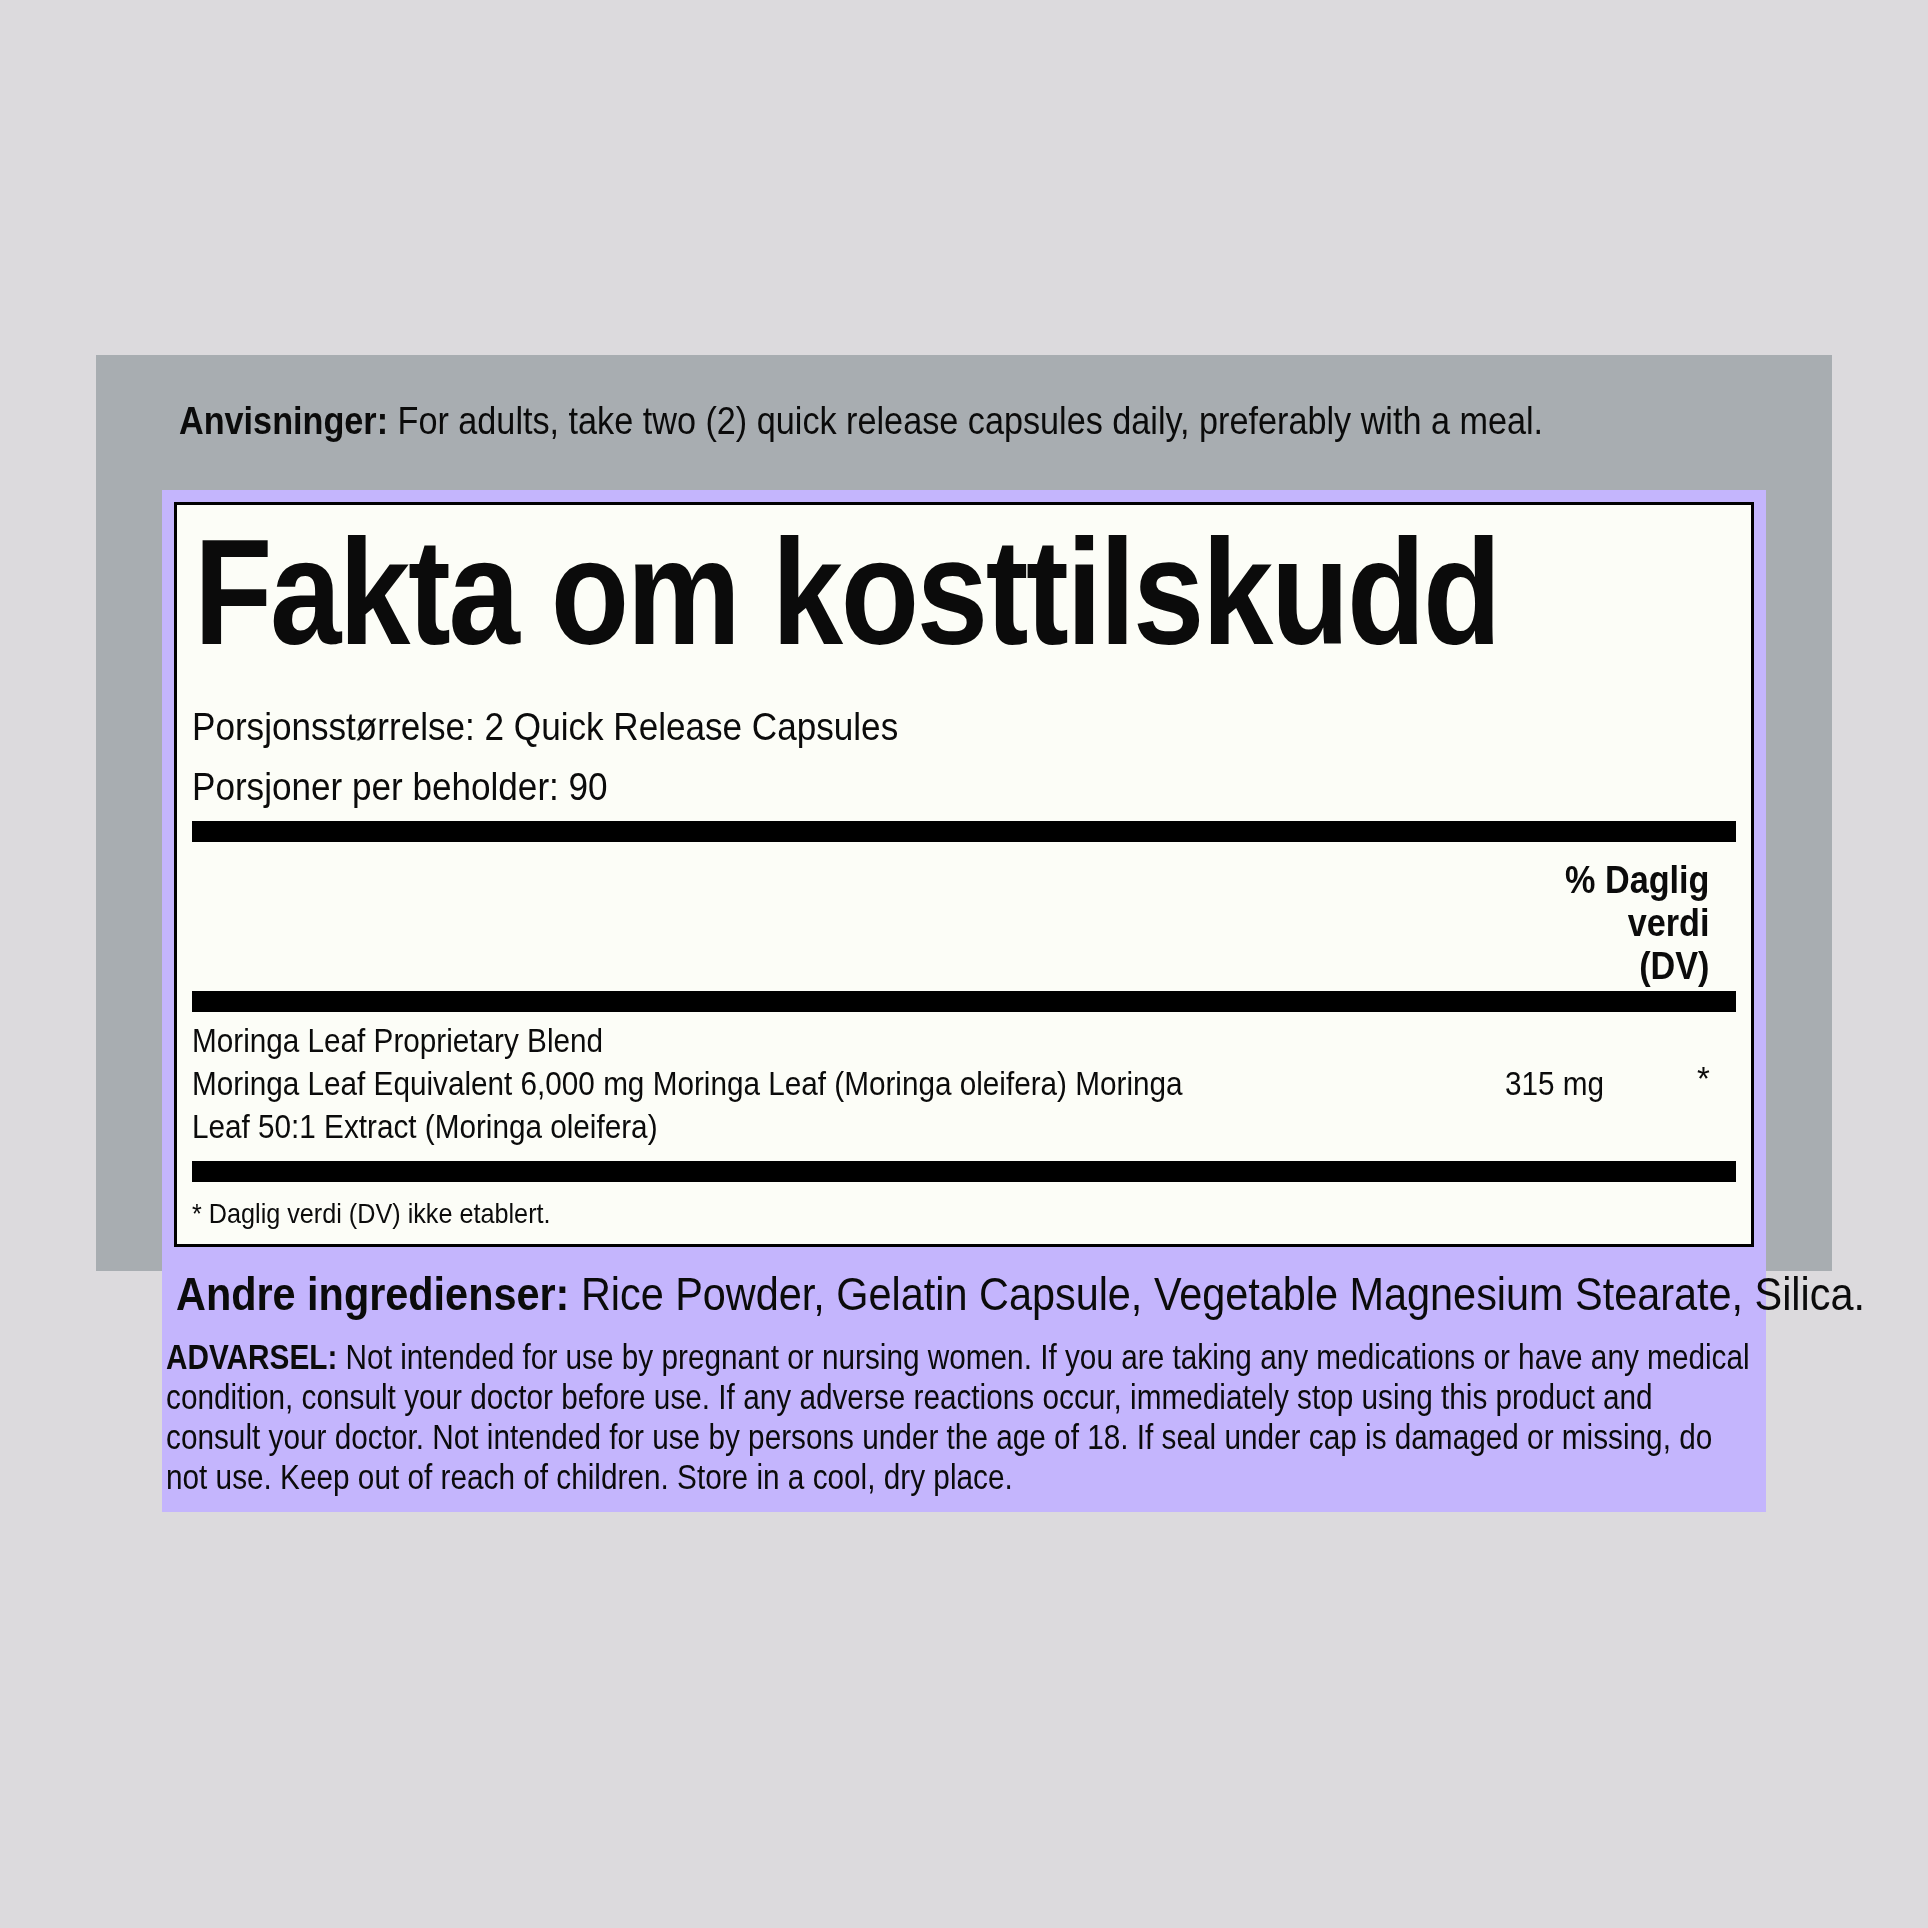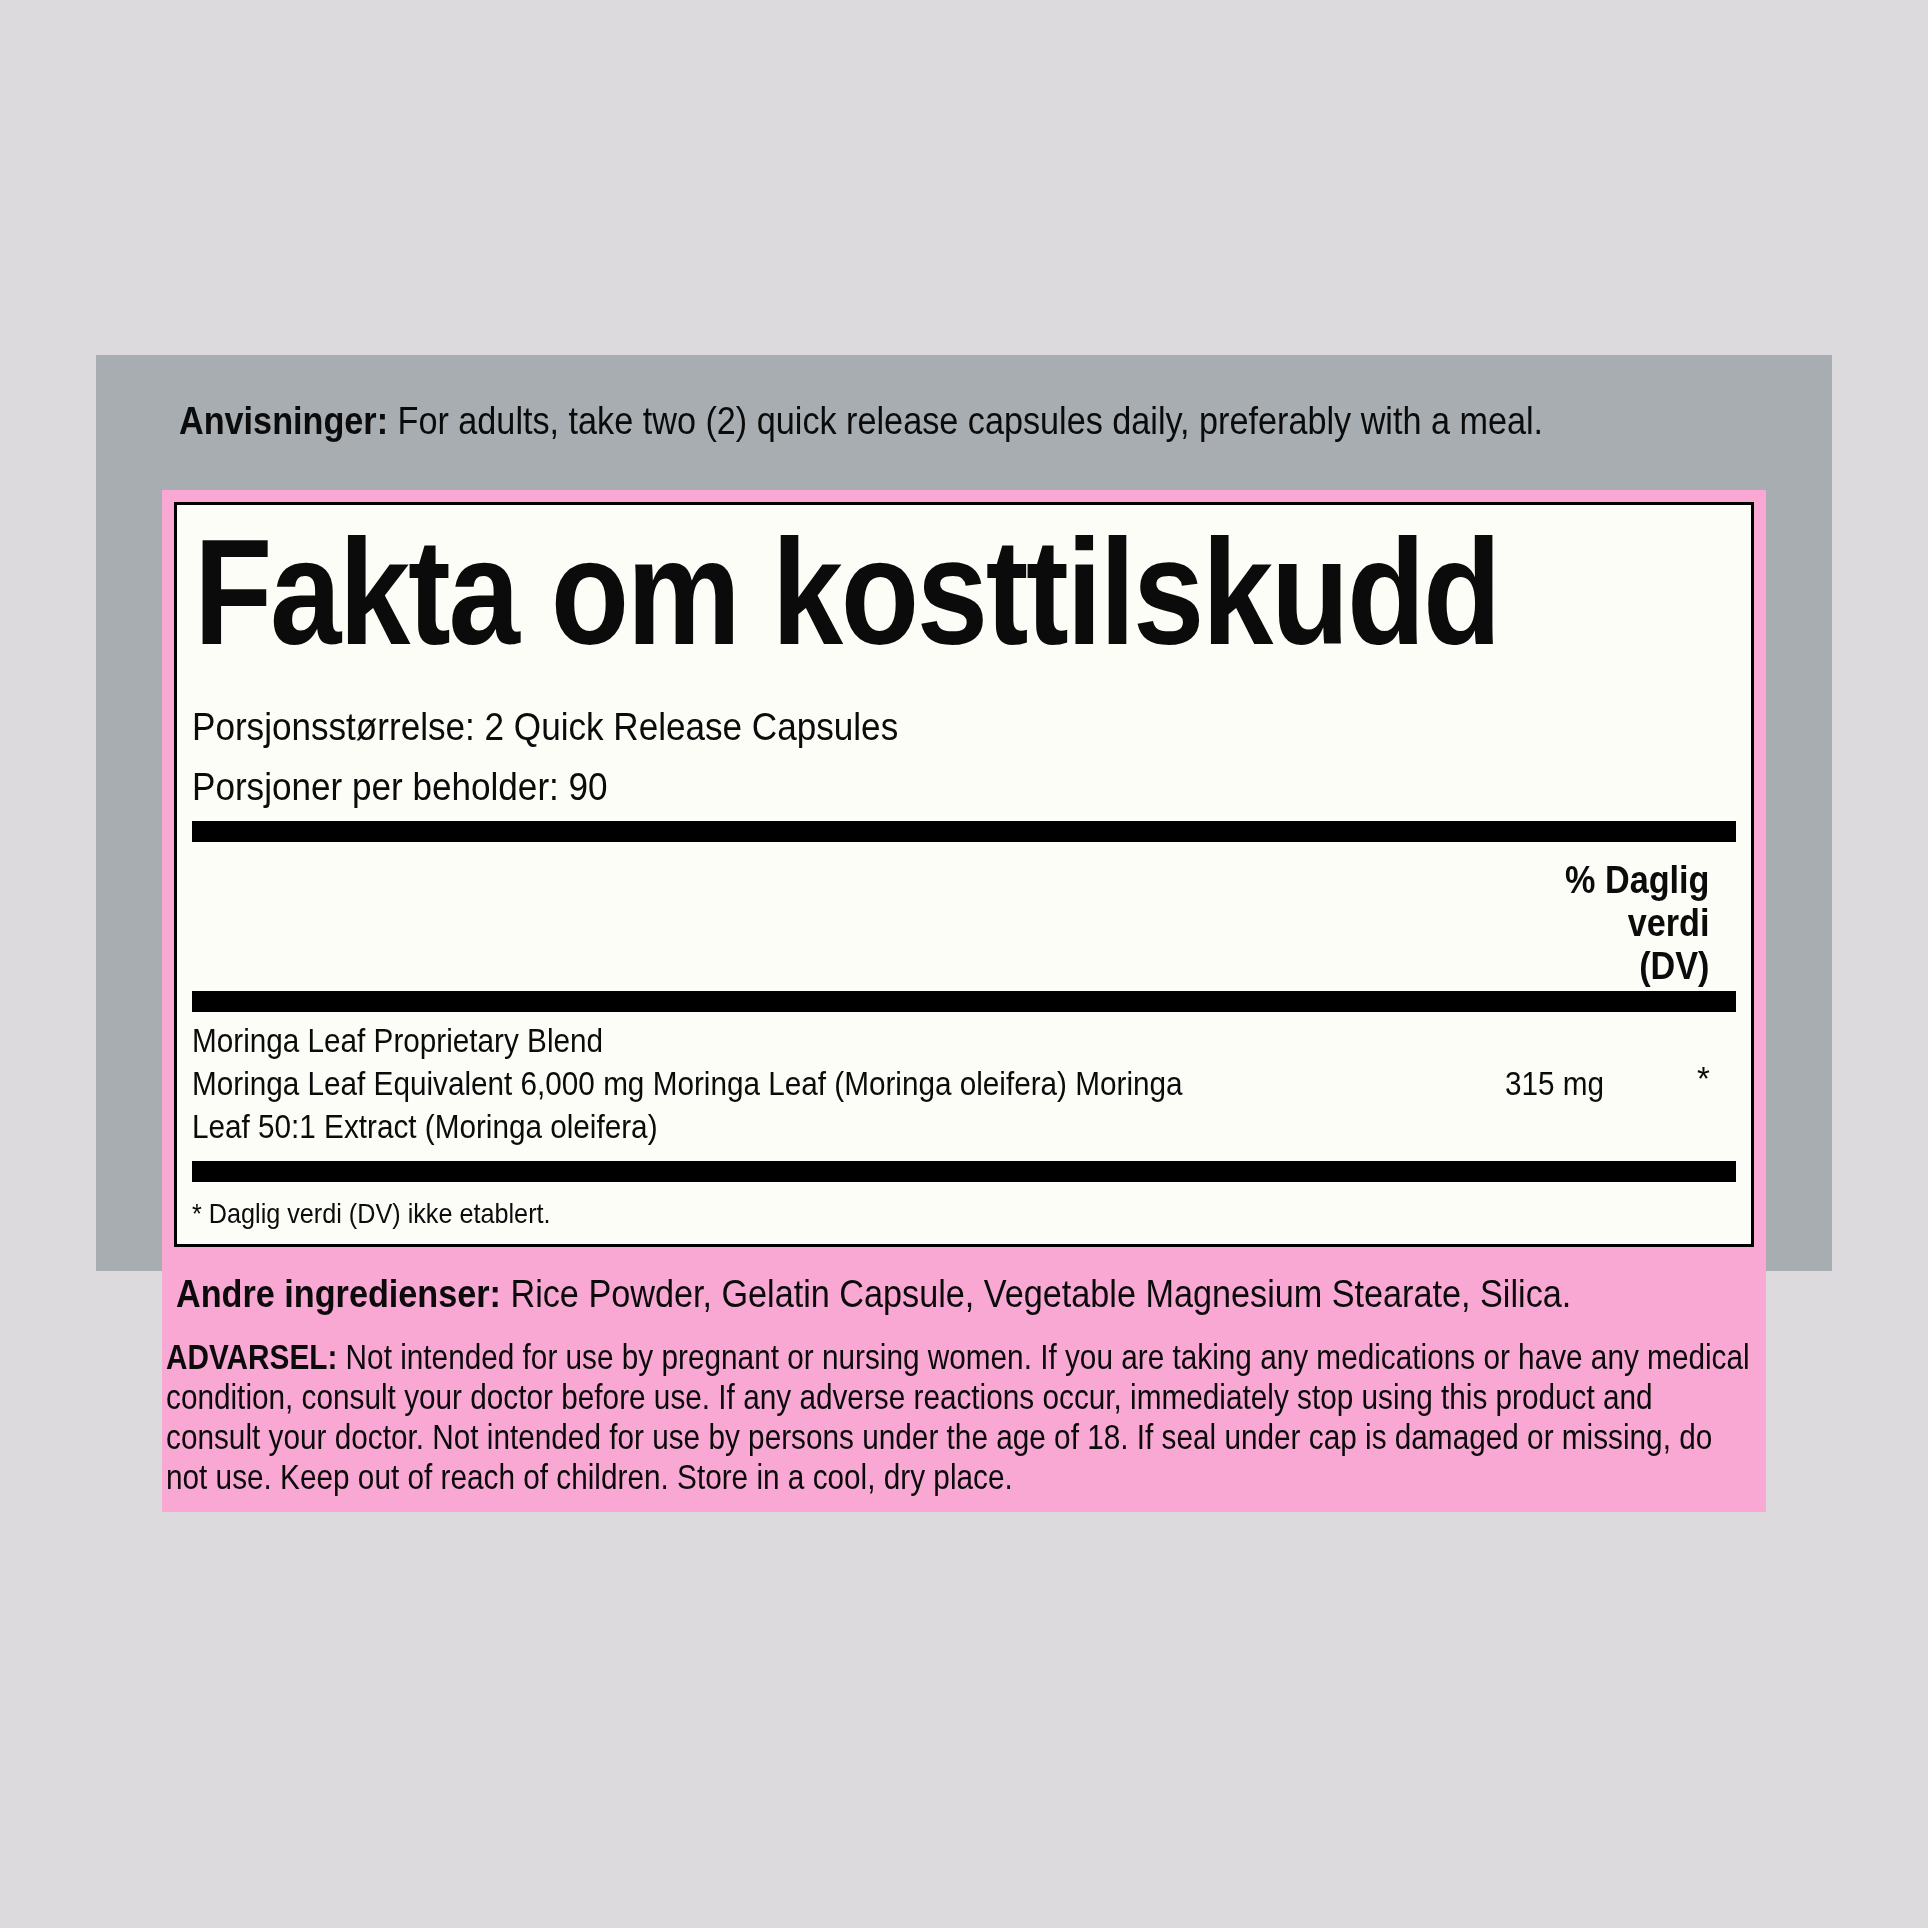--- a/index.html
+++ b/index.html
@@ -24,21 +24,21 @@
     position: absolute;
     left: 83px; top: 43px;
     font-size: 38px; line-height: 47px;
   }
   .directions .b { font-weight: bold; }
 
   .label-box {
     position: absolute;
     left: 66px; top: 135px;
     width: 1604px;
-    background: #f9a8d4;
+    background: #c4b5fd;
     padding-bottom: 15px;
   }
   .facts-panel {
     margin: 12.2px 12.2px 0 12.2px;
     border: 3.8px solid #000;
     padding: 0 15px 13px 15px;
     background: #fcfdf7;
   }
   .facts-title {
     margin-top: 7.5px;
@@ -86,21 +86,21 @@
   .ing-dv {
     position: absolute; right: 26px; top: 38px;
     white-space: nowrap;
   }
   .footnote {
     margin-top: 15px;
     font-size: 28px; line-height: 34px;
   }
   .other-ingredients {
     margin: 24.5px 14px 0 14px;
-    font-size: 38px; line-height: 47px;
+    font-size: 46px; line-height: 47px;
   }
   .other-ingredients .b { font-weight: bold; }
   .warning {
     margin: 19px 14px 0 4px;
     font-size: 35px; line-height: 40px;
   }
   .warning .b { font-weight: bold; }
 </style>
 </head>
 <body>

